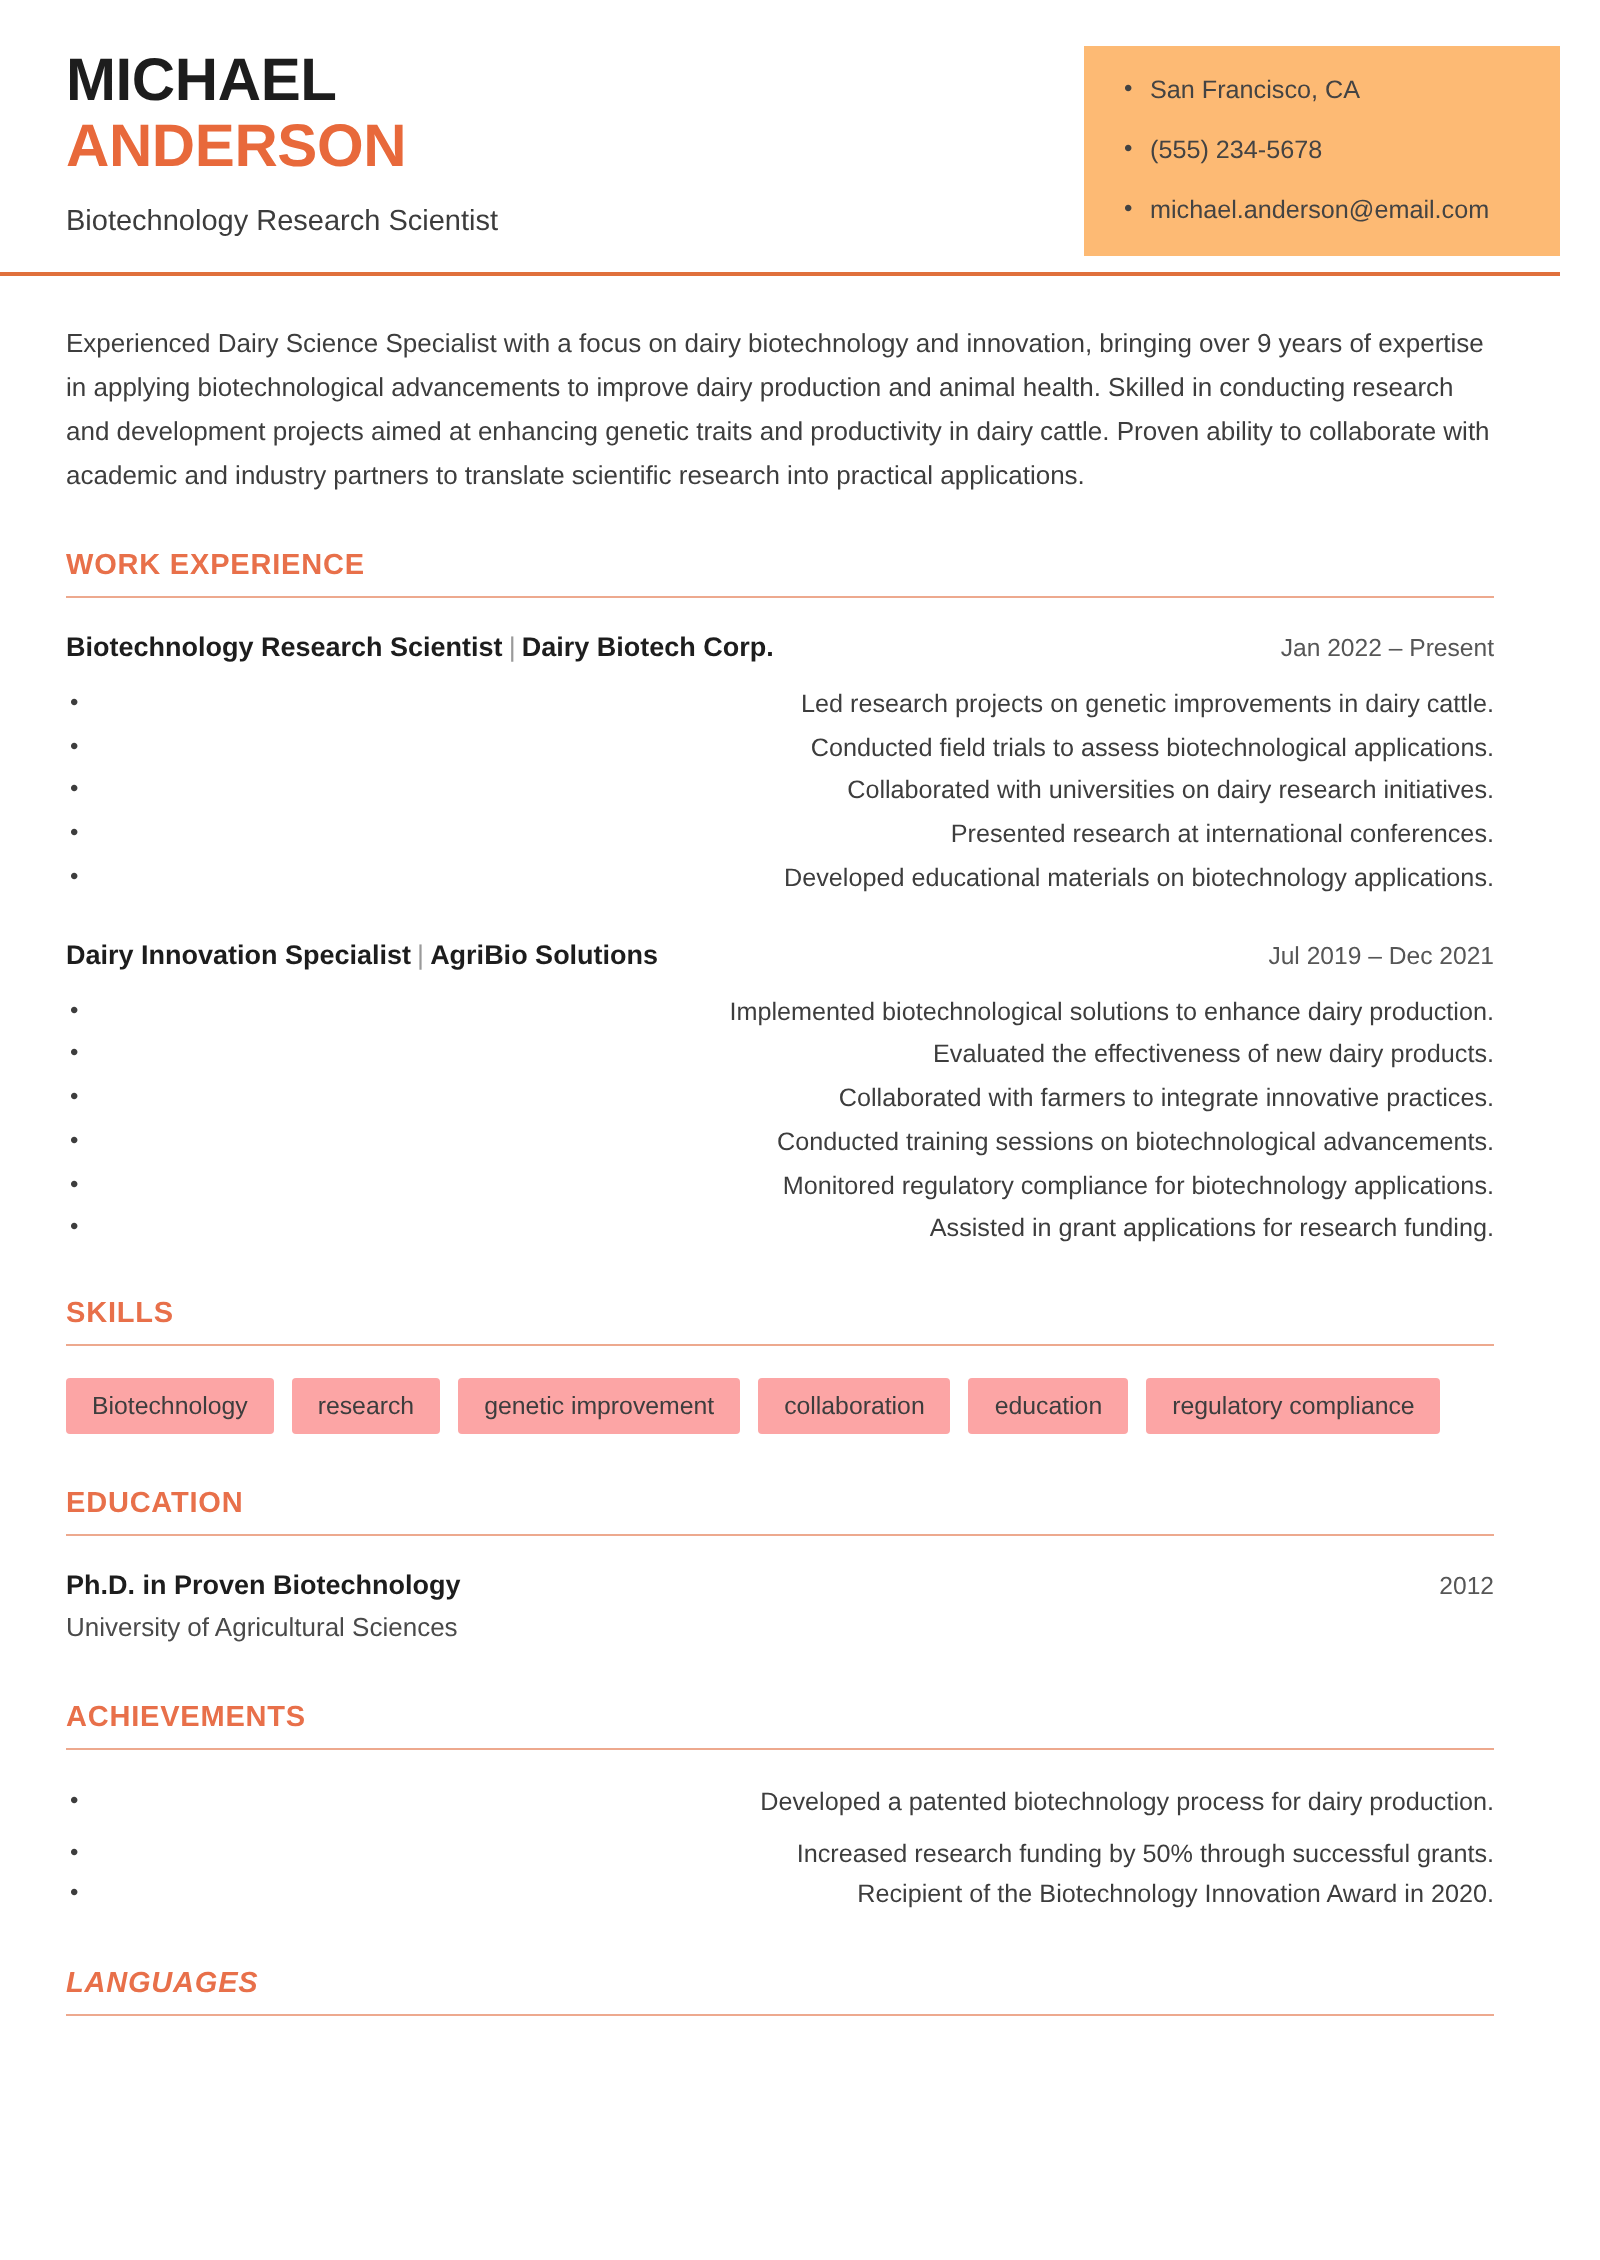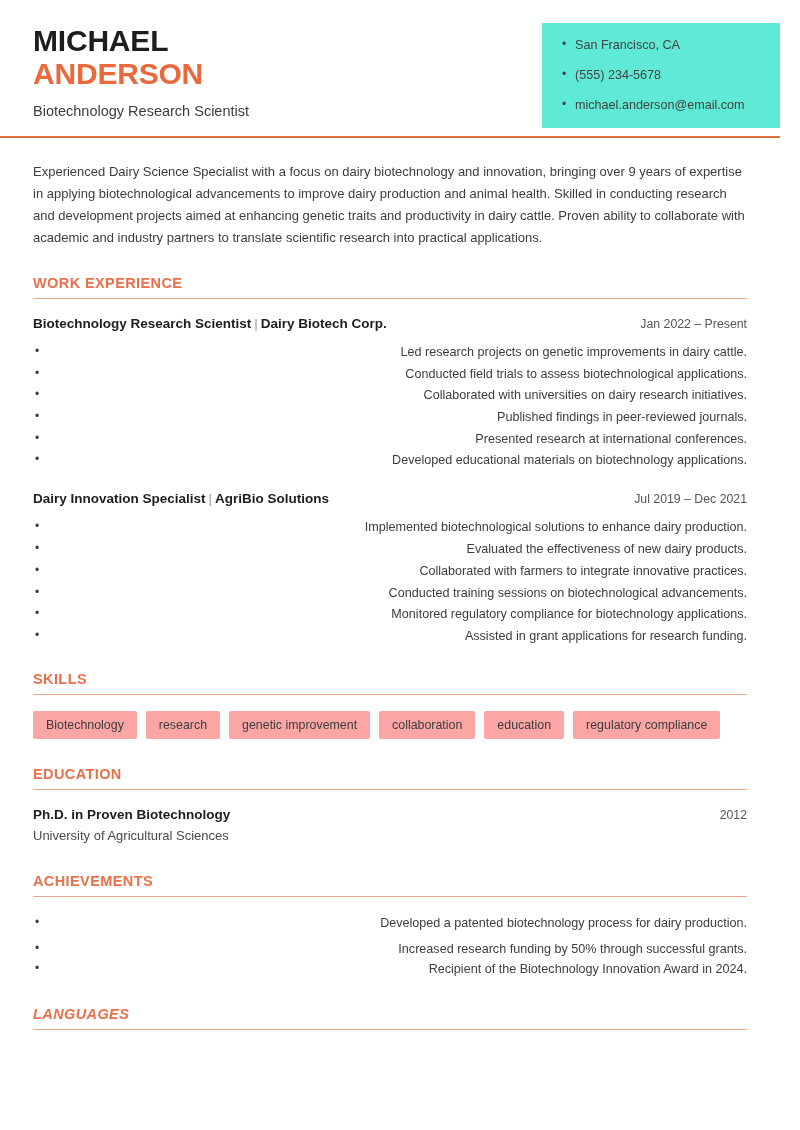--- a/index.html
+++ b/index.html
@@ -50,21 +50,21 @@
   .name-first { color: #1d1d1d; }
   .name-last  { color: #e8693b; }
   .job-subtitle {
     margin-top: 12px;
     font-size: 14.5px;
     color: #3c3c3c;
     line-height: 18px;
   }
 
   .contact-box {
-    background: #5eead4;
+    background: #fdba74;
     width: 238px;
     margin-top: 23px;
     padding: 15px 0 15px 20px;
     align-self: flex-start;
   }
   .contact-list {
     list-style: none;
     margin: 0;
     padding: 0;
   }
@@ -241,21 +241,20 @@
         <div class="entry-head">
           <div class="entry-title">
             <span>Biotechnology Research Scientist</span><span class="entry-sep">|</span><span>Dairy Biotech Corp.</span>
           </div>
           <div class="entry-date">Jan 2022 – Present</div>
         </div>
         <ul class="bullets">
           <li>Led research projects on genetic improvements in dairy cattle.</li>
           <li>Conducted field trials to assess biotechnological applications.</li>
           <li>Collaborated with universities on dairy research initiatives.</li>
-          <li>Published findings in peer-reviewed journals.</li>
           <li>Presented research at international conferences.</li>
           <li>Developed educational materials on biotechnology applications.</li>
         </ul>
       </div>
 
       <div class="entry" style="margin-top:22px;">
         <div class="entry-head">
           <div class="entry-title">
             <span>Dairy Innovation Specialist</span><span class="entry-sep">|</span><span>AgriBio Solutions</span>
           </div>
@@ -296,21 +295,21 @@
         <div class="entry-sub">University of Agricultural Sciences</div>
       </div>
     </div>
 
     <div class="section" style="margin-top:28px;">
       <div class="section-title">ACHIEVEMENTS</div>
       <div class="section-rule" style="margin-bottom:18px;"></div>
       <ul class="bullets">
         <li style="margin-bottom:10px;">Developed a patented biotechnology process for dairy production.</li>
         <li style="margin-bottom:4px;">Increased research funding by 50% through successful grants.</li>
-        <li>Recipient of the Biotechnology Innovation Award in 2024.</li>
+        <li>Recipient of the Biotechnology Innovation Award in 2020.</li>
       </ul>
     </div>
 
     <div class="section" style="margin-top:29px;font-style:italic;">
       <div class="section-title">LANGUAGES</div>
       <div class="section-rule"></div>
     </div>
 
   </div>
 </div>

